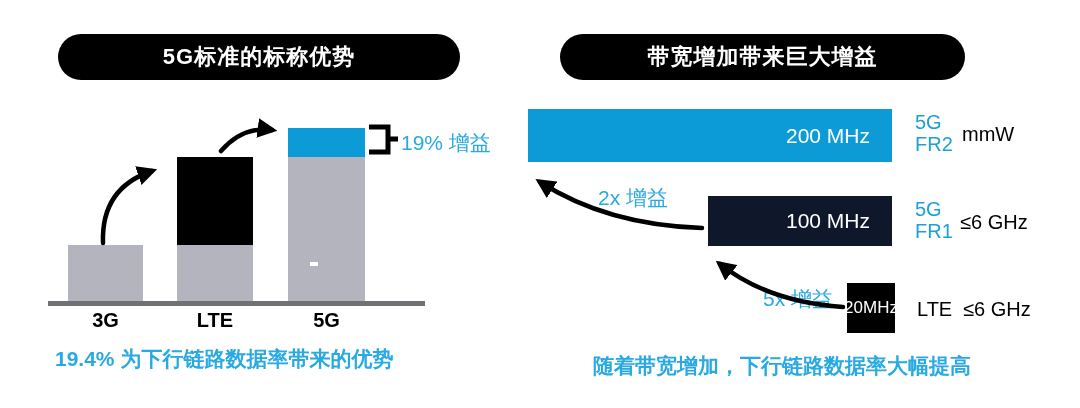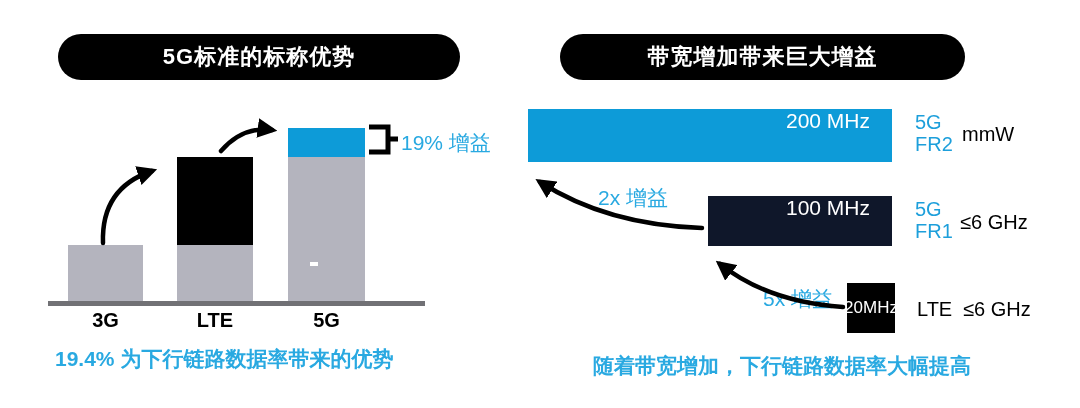--- a/index.html
+++ b/index.html
@@ -18,21 +18,21 @@
   .bar{position:absolute;}
   .gray{background:#b4b4be;}
   .blackbar{background:#000;}
   .bluebar{background:#0d9bd8;}
   .baseline{background:#717175;}
   .cat-label{position:absolute;color:#000;font-size:20px;font-weight:bold;text-align:center;}
   .blue-text{color:#29a9e1;}
   .gain-label{position:absolute;font-size:21px;font-weight:normal;white-space:nowrap;}
   .caption{position:absolute;font-size:21px;font-weight:bold;white-space:nowrap;}
   
-  .hbar{position:absolute;display:flex;justify-content:flex-end;}
+  .hbar{position:absolute;display:flex;align-items:center;justify-content:flex-end;}
   .hbar .bw{color:#fff;font-size:21px;padding-right:22px;}
   .bar-200{background:#0d9bd8;}
   .bar-100{background:#0f172a;}
   .box-20{
     position:absolute;background:#000;color:#fff;display:flex;flex-direction:row;
     align-items:center;justify-content:center;font-size:17px;line-height:20px;
   }
   .tech-label{position:absolute;color:#1d9fdb;font-size:20px;line-height:22px;}
   .spec-label{position:absolute;color:#000;font-size:20px;white-space:nowrap;}
   svg.overlay{position:absolute;left:0;top:0;pointer-events:none;}

